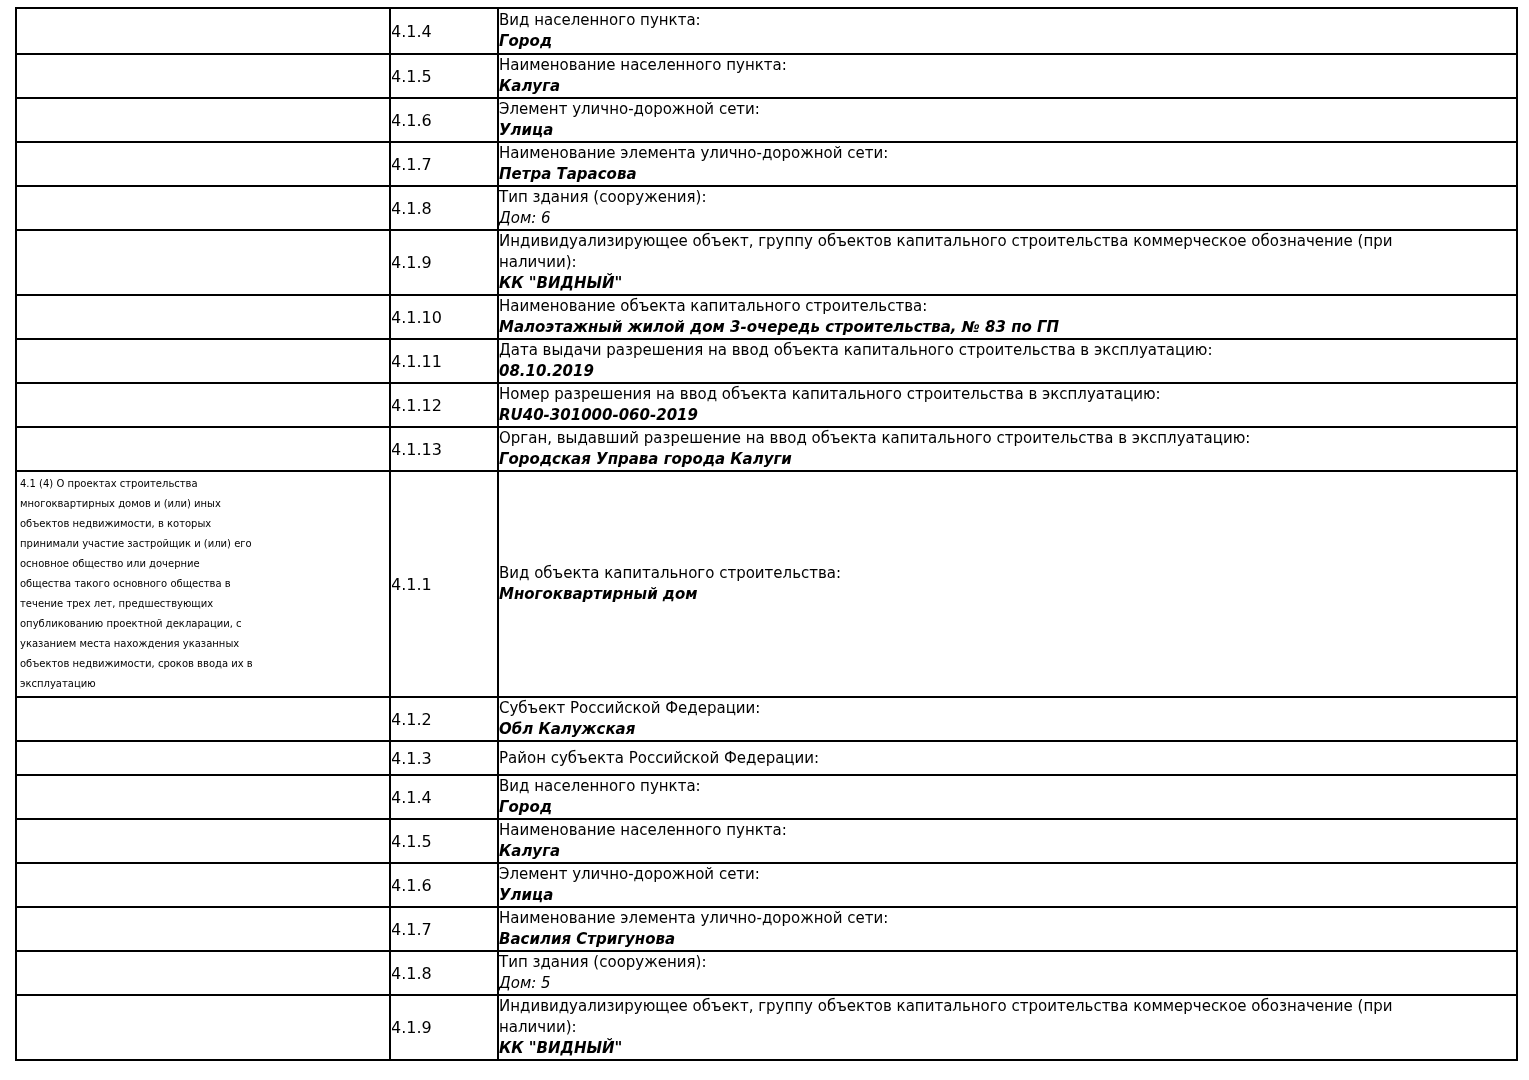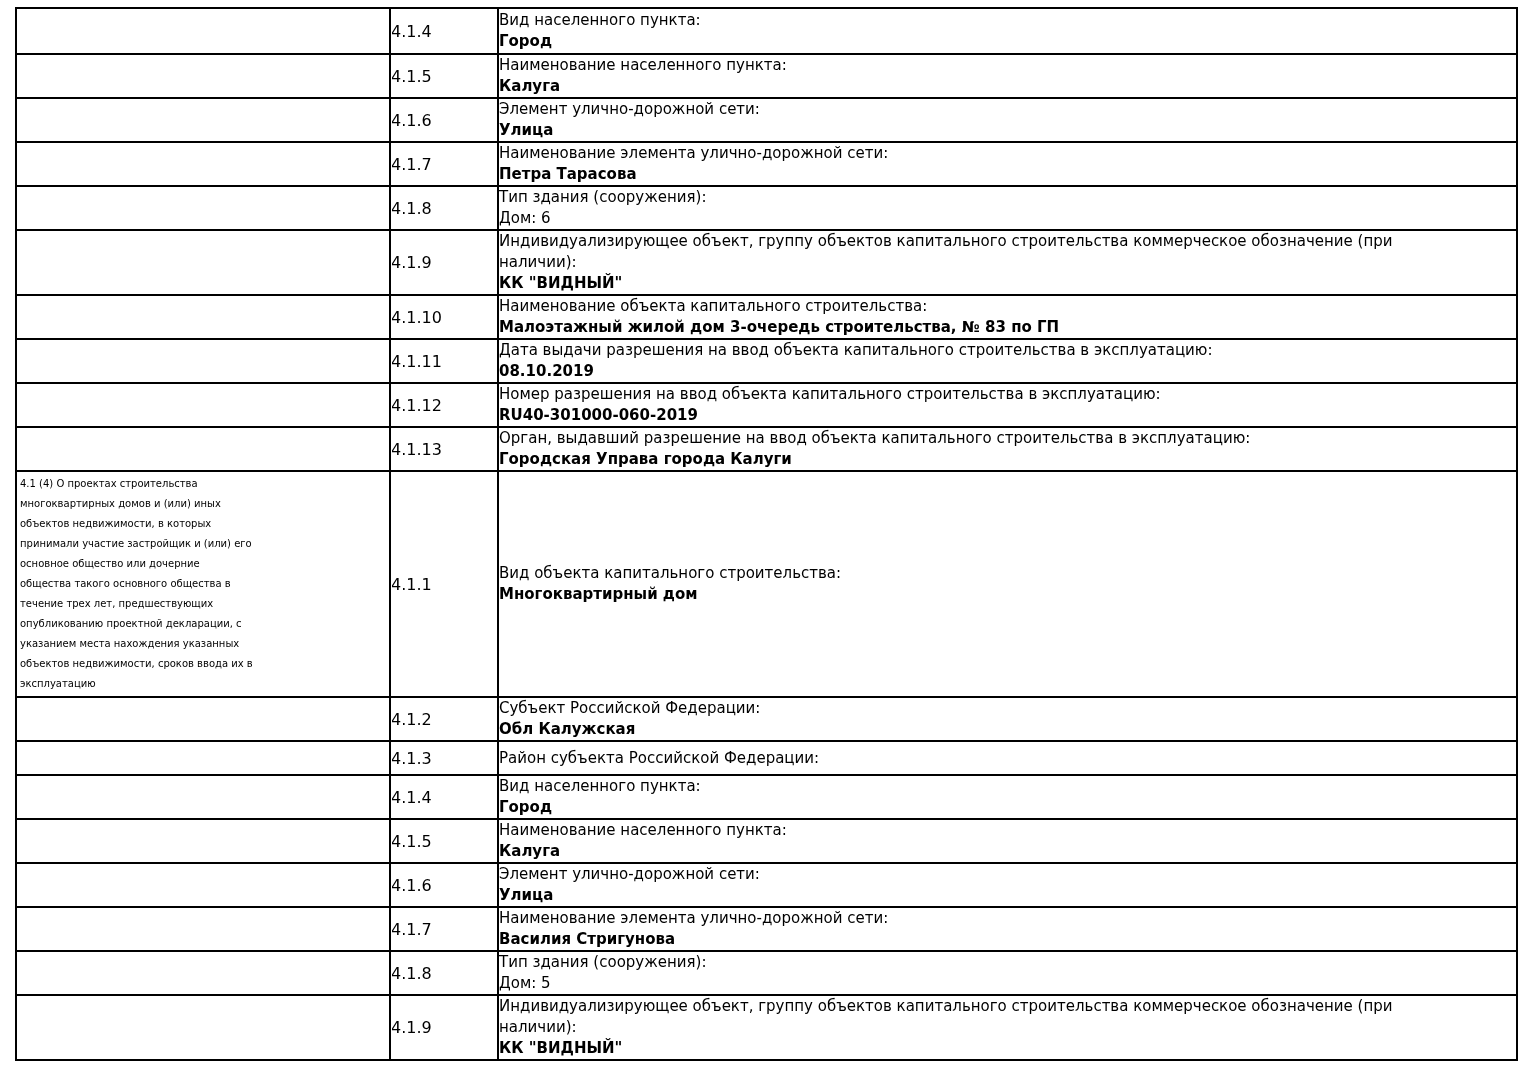--- a/index.html
+++ b/index.html
@@ -43,20 +43,21 @@
     font-size: 10px;
     line-height: 20px;
     padding: 2px 3px;
     white-space: pre-line;
   }
   .field-label {
     white-space: pre-line;
   }
   .field-value {
     font-weight: bold;
+    font-style: italic;
   }
   .field-value.plain {
     font-weight: normal;
   }
   
   table.decl tr          { height: 28px; }
   table.decl tr:nth-child(1)  { height: 46px; }
   table.decl tr:nth-child(6)  { height: 65px; }
   table.decl tr:nth-child(11) { height: 225px; }
   table.decl tr:nth-child(13) { height: 34px; }

